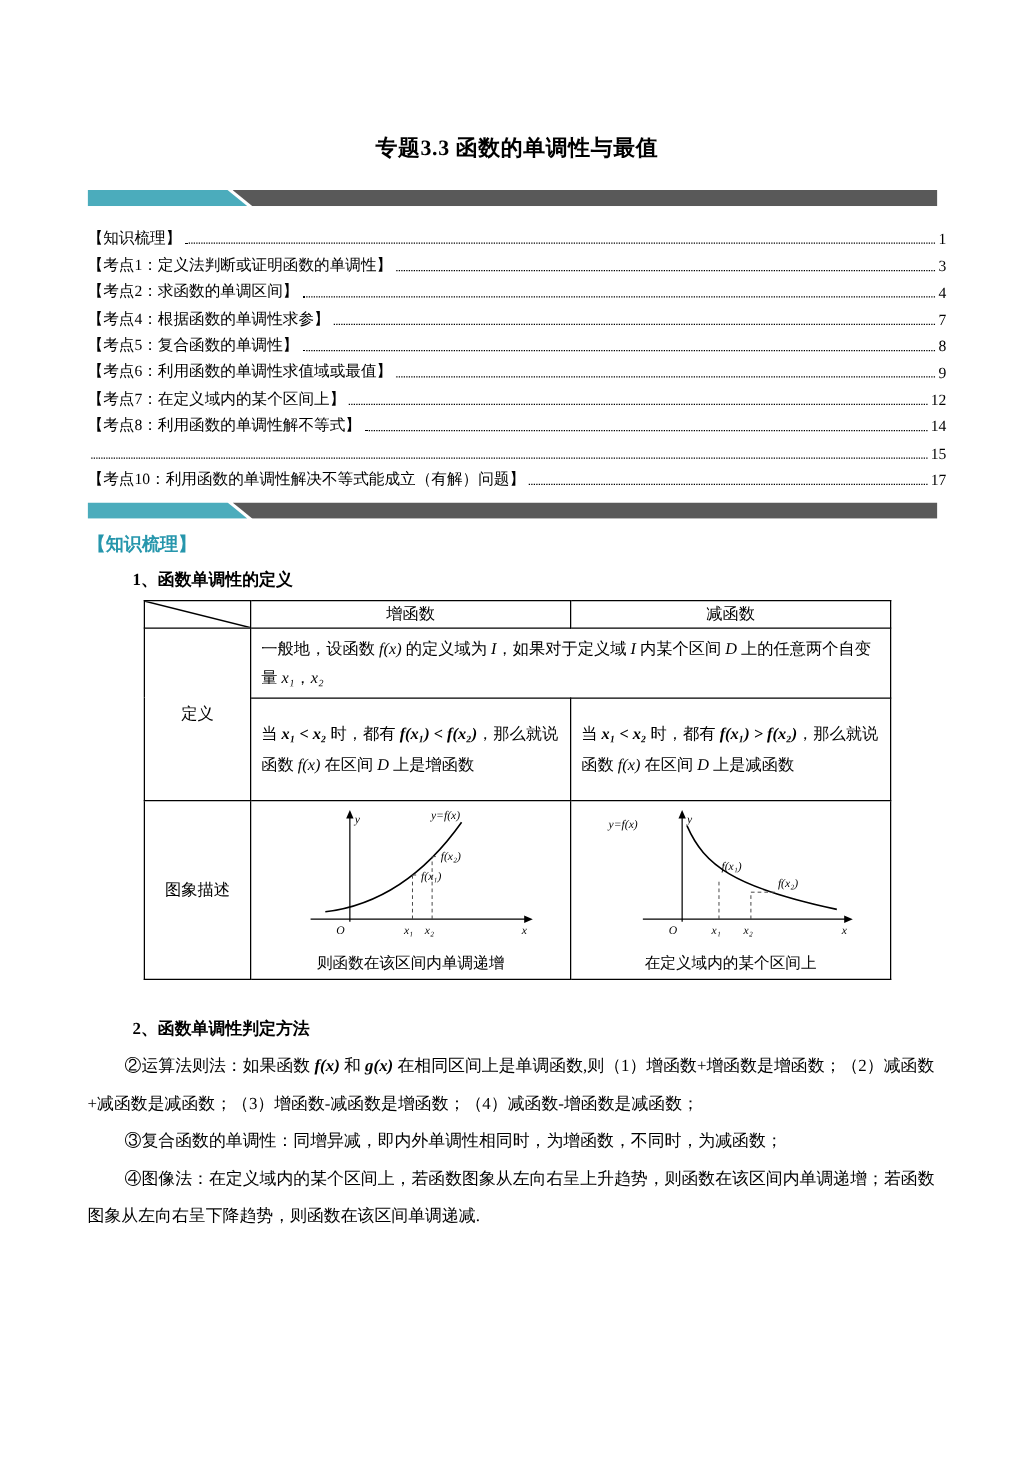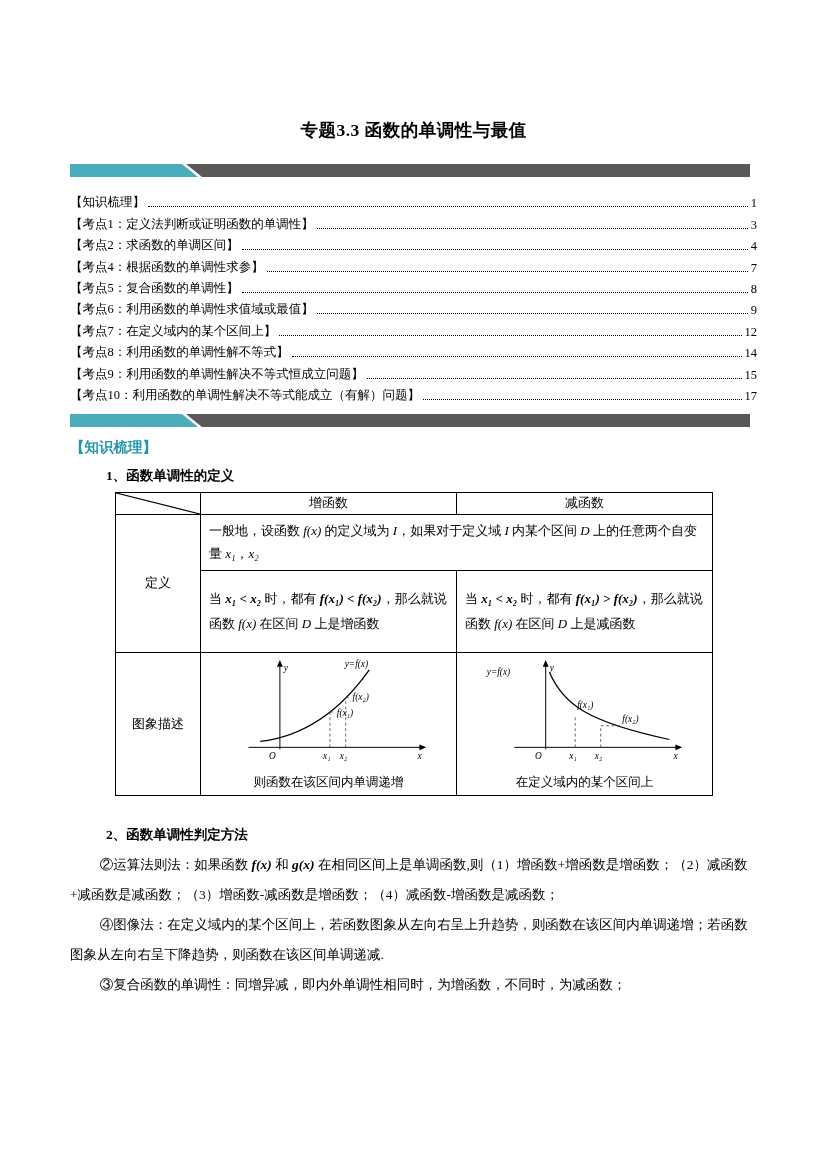--- a/index.html
+++ b/index.html
@@ -3,21 +3,21 @@
 <meta charset="utf-8">
 <style>
   * { box-sizing: border-box; }
   html, body { margin: 0; padding: 0; }
   body {
     width: 827px; height: 1169px; background: #ffffff;
     font-family: "Liberation Serif", "DejaVu Serif", serif;
     color: #000;
   }
   .page { position: relative; width: 827px; height: 1169px; overflow: hidden; background: #fff; }
-  .content { padding: 12px 70px; }
+  .content { padding: 0 70px; }
 
   .doc-title {
     padding-top: 106px; text-align: center;
     font-size: 17.5px; font-weight: bold; letter-spacing: .5px;
   }
 
   
   .deco { position: relative; height: 13px; margin-top: 22px; }
   .deco.second { margin-top: 10px; }
   .deco .teal {
@@ -134,21 +134,20 @@
           <span class="toc-page">12</span>
         </div>
 
         <div class="toc-row">
           <span class="toc-label">【考点8：利用函数的单调性解不等式】</span>
           <span class="toc-dots"></span>
           <span class="toc-page">14</span>
         </div>
 
         <div class="toc-row">
-          <span class="toc-label">【考点9：利用函数的单调性解决不等式恒成立问题】</span>
           <span class="toc-dots"></span>
           <span class="toc-page">15</span>
         </div>
 
         <div class="toc-row">
           <span class="toc-label">【考点10：利用函数的单调性解决不等式能成立（有解）问题】</span>
           <span class="toc-dots"></span>
           <span class="toc-page">17</span>
         </div>
       </div>
@@ -232,18 +231,18 @@
             <div class="caption">在定义域内的某个区间上</div>
           </td>
         </tr>
       </tbody>
     </table>
 
     <div class="sub-heading methods">2、函数单调性判定方法</div>
 
     <div class="methods-text">
       <p><span>②运算法则法：如果函数 </span><span class="mbi">f(x)</span><span> 和 </span><span class="mbi">g(x)</span><span> 在相同区间上是单调函数,则（1）增函数+增函数是增函数；（2）减函数+减函数是减函数；（3）增函数-减函数是增函数；（4）减函数-增函数是减函数；</span></p>
+      <p>③复合函数的单调性：同增异减，即内外单调性相同时，为增函数，不同时，为减函数；</p>
       <p>④图像法：在定义域内的某个区间上，若函数图象从左向右呈上升趋势，则函数在该区间内单调递增；若函数图象从左向右呈下降趋势，则函数在该区间单调递减.</p>
-      <p>③复合函数的单调性：同增异减，即内外单调性相同时，为增函数，不同时，为减函数；</p>
     </div>
 
   </div>
 </div>
 
 </body></html>

